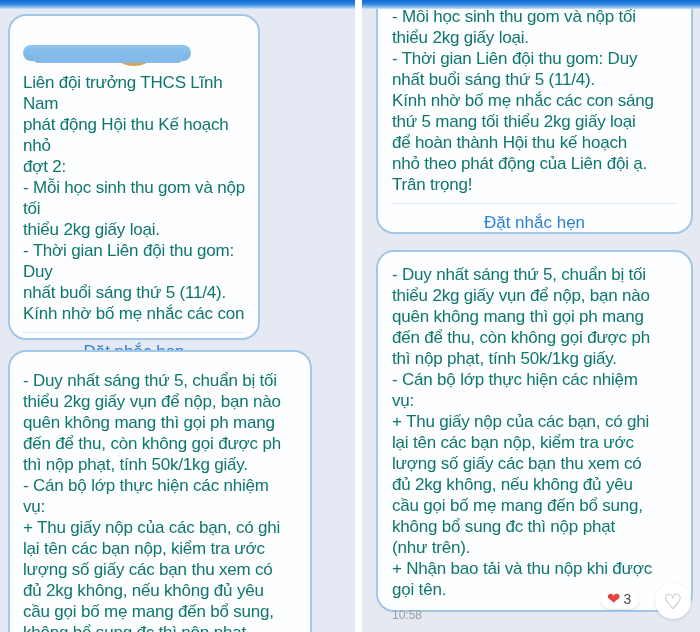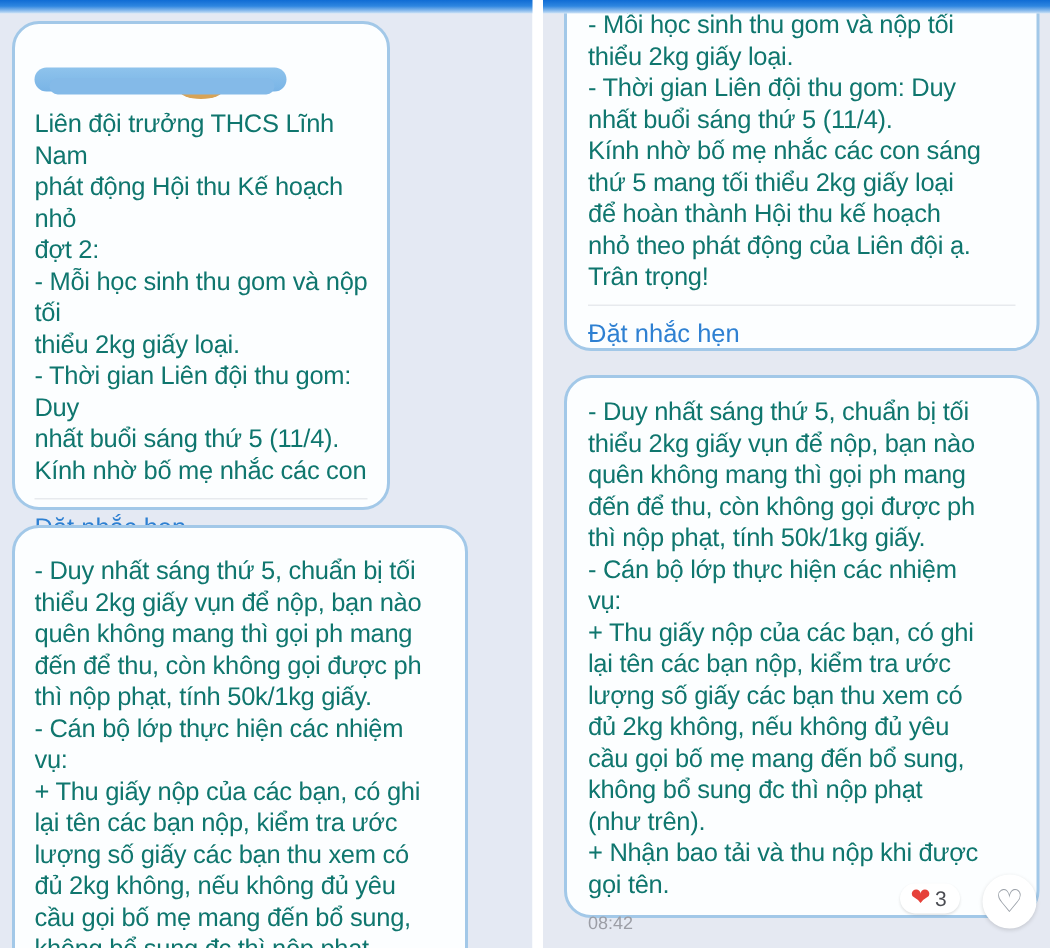--- a/index.html
+++ b/index.html
@@ -19,21 +19,21 @@
   .bubble{
     position:absolute;background:#fcfeff;border:2px solid #a2c8e8;
     border-radius:18px;box-sizing:border-box;
   }
   .msg-text{
     white-space:pre-line;color:#0f766e;font-size:17px;line-height:21px;
     letter-spacing:-0.2px;overflow:hidden;
   }
   .action-divider{height:1px;background:#e7eaee;margin:7px 0 0 0;}
   .action-link{
-    display:block;text-align:left;color:#2e80d2;font-size:17px;
+    display:block;text-align:center;color:#2e80d2;font-size:17px;
     padding:9px 0 2px 0;cursor:pointer;
   }
   .censor{
     position:relative;width:168px;height:19px;margin:2px 0 8px 0;
   }
   .censor .scribble{
     position:absolute;left:0;top:0;width:100%;height:16px;border-radius:9px;
     background:linear-gradient(to bottom,#8ec3ec,#79b4e6);
     z-index:2;
   }
@@ -138,21 +138,21 @@
 vụ:
 + Thu giấy nộp của các bạn, có ghi
 lại tên các bạn nộp, kiểm tra ước
 lượng số giấy các bạn thu xem có
 đủ 2kg không, nếu không đủ yêu
 cầu gọi bố mẹ mang đến bổ sung,
 không bổ sung đc thì nộp phạt
 (như trên).
 + Nhận bao tải và thu nộp khi được
 gọi tên.</div>
-      <div class="timestamp">08:42</div>
+      <div class="timestamp">10:58</div>
     </div>
 
     <div class="reaction-pill" style="left:238px;top:589px;">
       <span class="heart">❤</span>
       <span class="count">3</span>
     </div>
 
     <div class="reaction-btn" style="left:293px;top:583px;">
       <span class="heart-outline">♡</span>
     </div>

